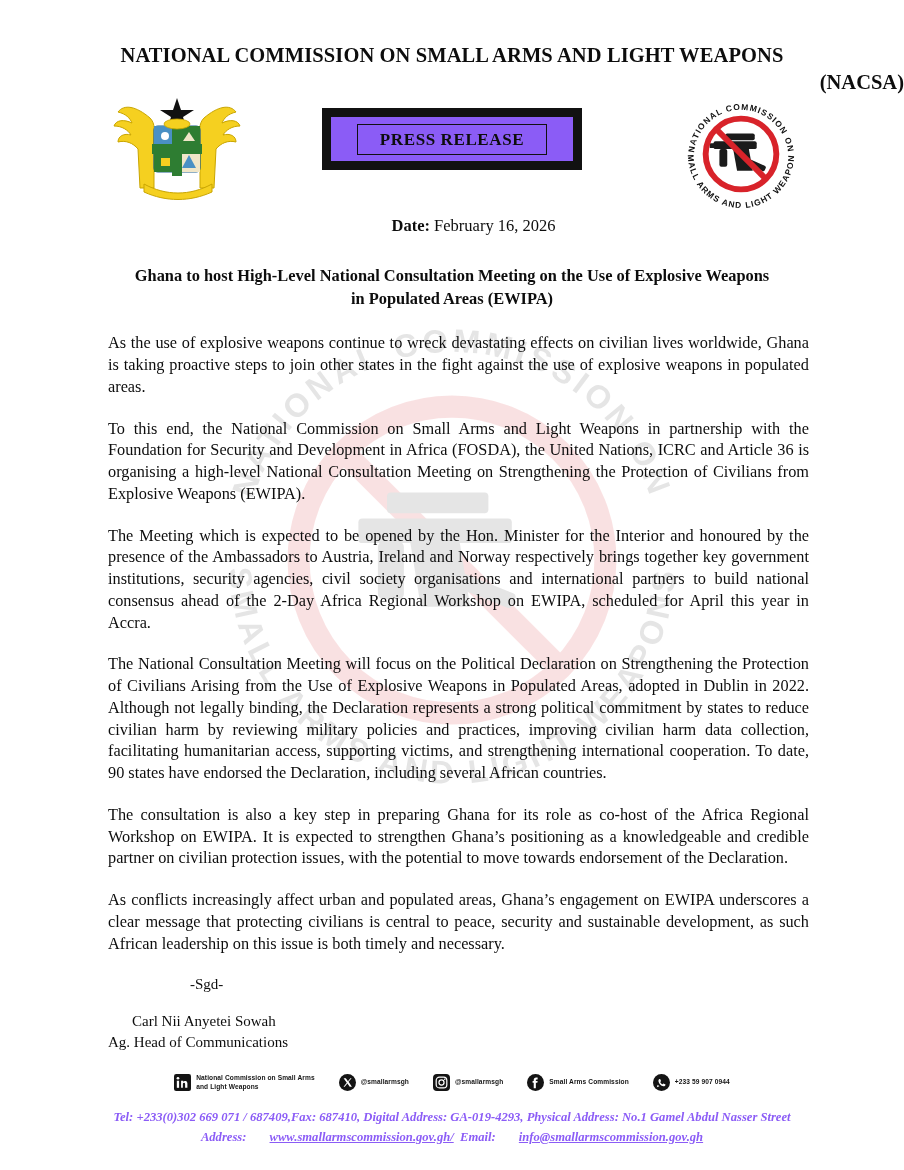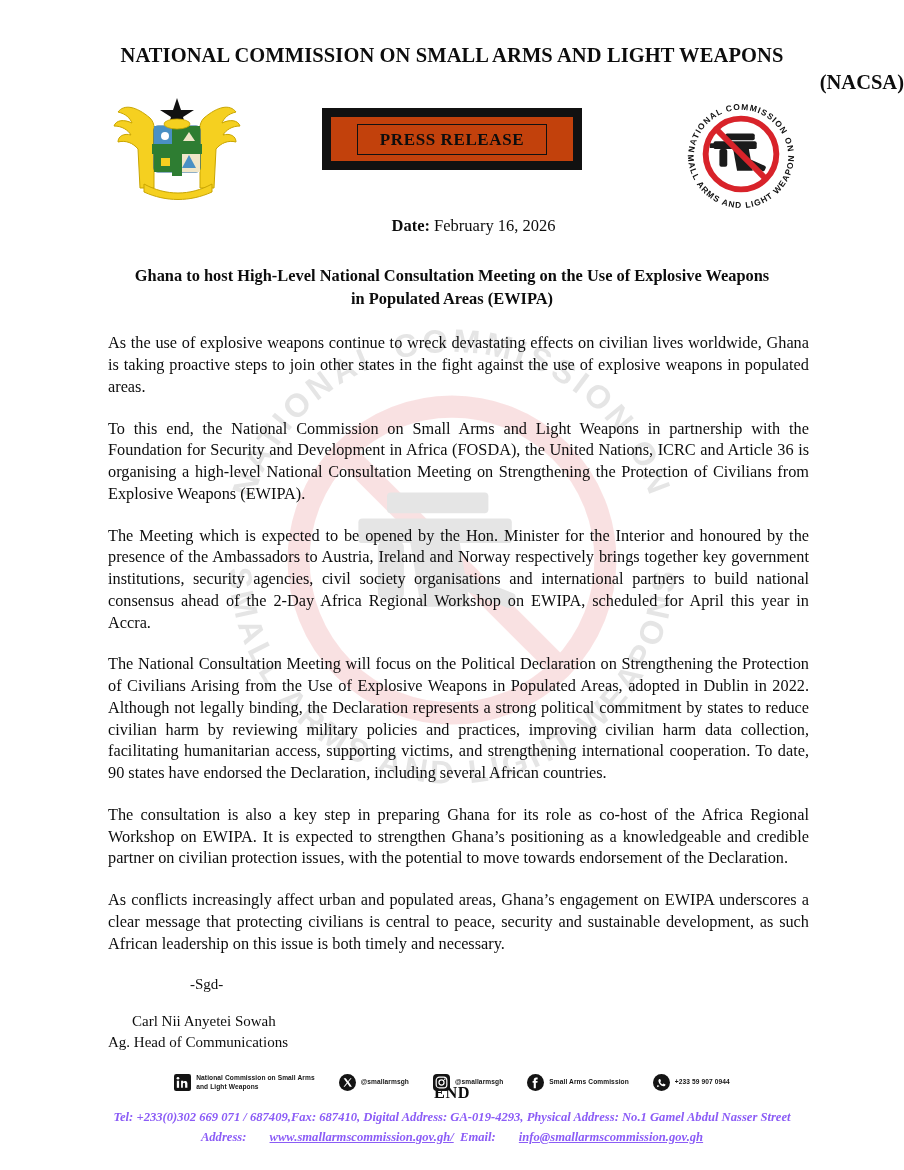--- a/index.html
+++ b/index.html
@@ -83,21 +83,21 @@
     position: absolute;
     left: 0;
     right: 0;
     top: 10px;
     display: flex;
     justify-content: center;
   }
   .press-box {
     border: 9px solid #111111;
     padding: 7px 26px 6px 26px;
-    background: #c2410c;
+    background: #8b5cf6;
   }
   .press-box-inner {
     border: 1.5px solid #111111;
     padding: 5px 22px 4px 22px;
     font-weight: bold;
     font-size: 17px;
     letter-spacing: 0.6px;
   }
 
   .date-line {
@@ -328,21 +328,20 @@
     <p>The consultation is also a key step in preparing Ghana for its role as co-host of the Africa Regional Workshop on EWIPA. It is expected to strengthen Ghana’s positioning as a knowledgeable and credible partner on civilian protection issues, with the potential to move towards endorsement of the Declaration.</p>
     <p>As conflicts increasingly affect urban and populated areas, Ghana’s engagement on EWIPA underscores a clear message that protecting civilians is central to peace, security and sustainable development, as such African leadership on this issue is both timely and necessary.</p>
   </div>
 
   <div class="sig-block">
     <div class="sgd">-Sgd-</div>
     <div class="sig-name">Carl Nii Anyetei Sowah</div>
     <div class="sig-role">Ag. Head of Communications</div>
   </div>
 
-  <div class="end-line">END</div>
 
   <div class="social-row">
 
     <div class="social-item">
       <svg class="social-badge" viewBox="0 0 24 24">
         <rect x="0" y="0" width="24" height="24" rx="3" fill="#141414"></rect>
         <rect x="4" y="9.5" width="3.2" height="10" fill="#ffffff"></rect>
         <circle cx="5.6" cy="6" r="1.9" fill="#ffffff"></circle>
         <path d="M10 9.5 h3 v1.4 a3.4 3.4 0 0 1 5.9 2.3 V19.5 h-3.2 v-5.4 a1.6 1.6 0 0 0 -3.2 0 V19.5 H10 Z" fill="#ffffff"></path>
       </svg>

